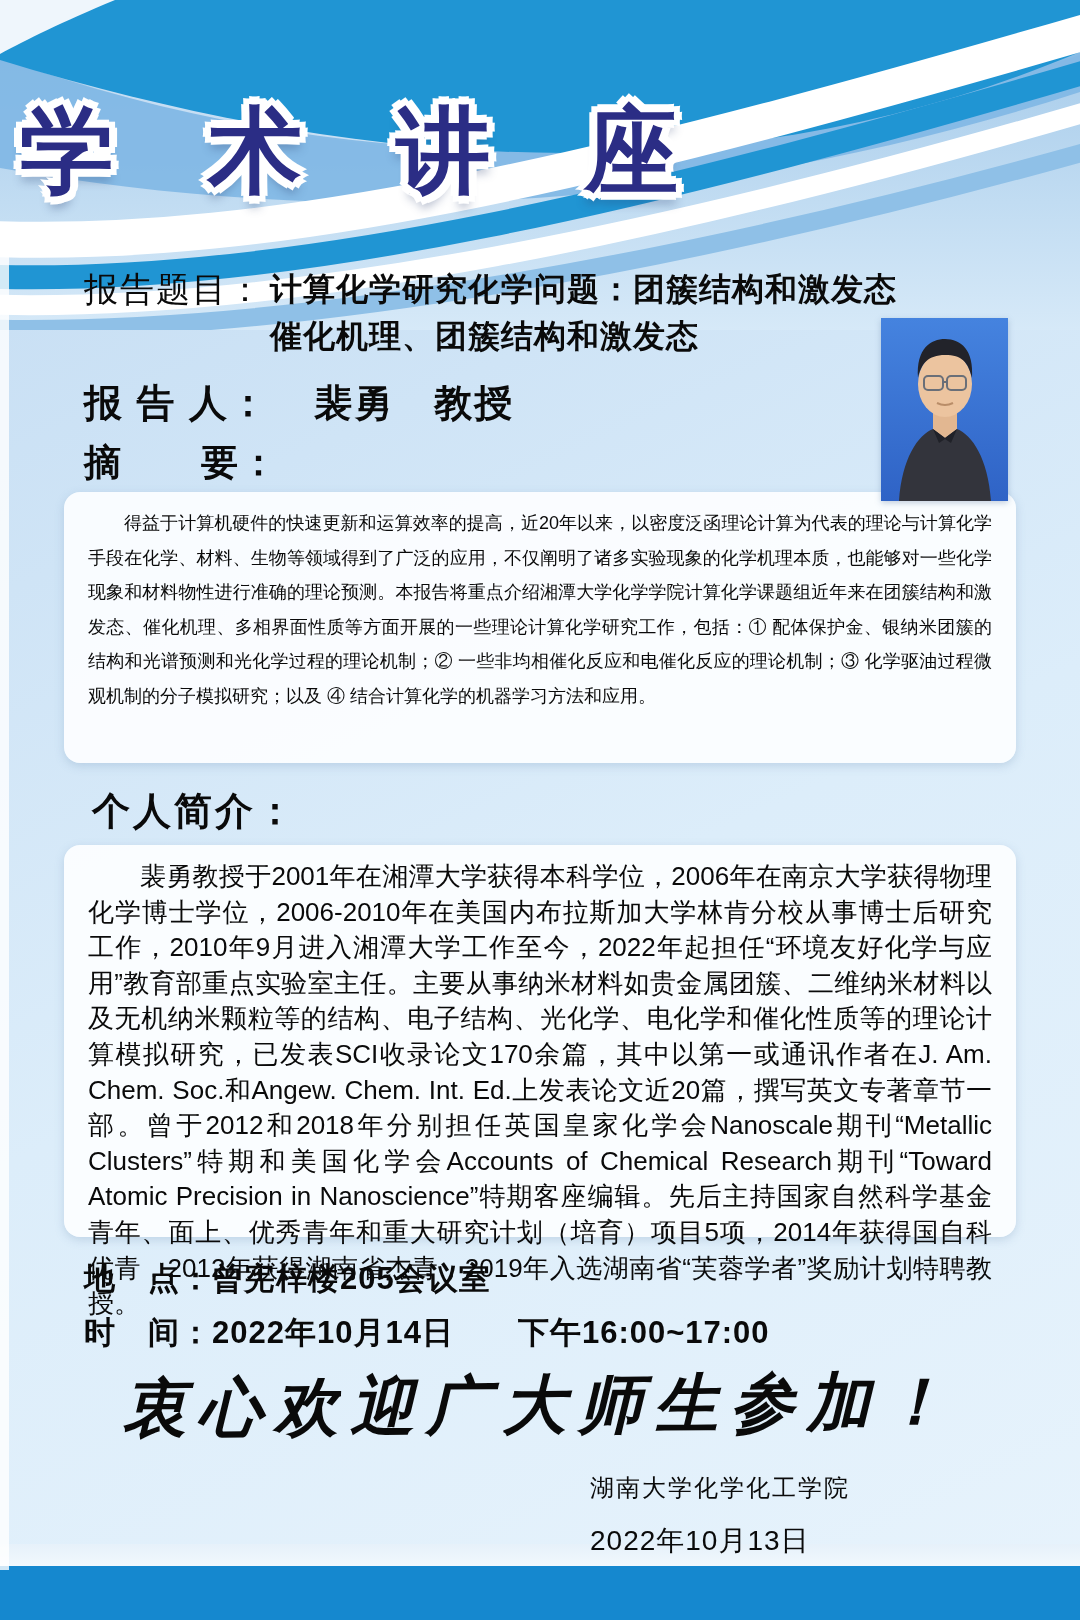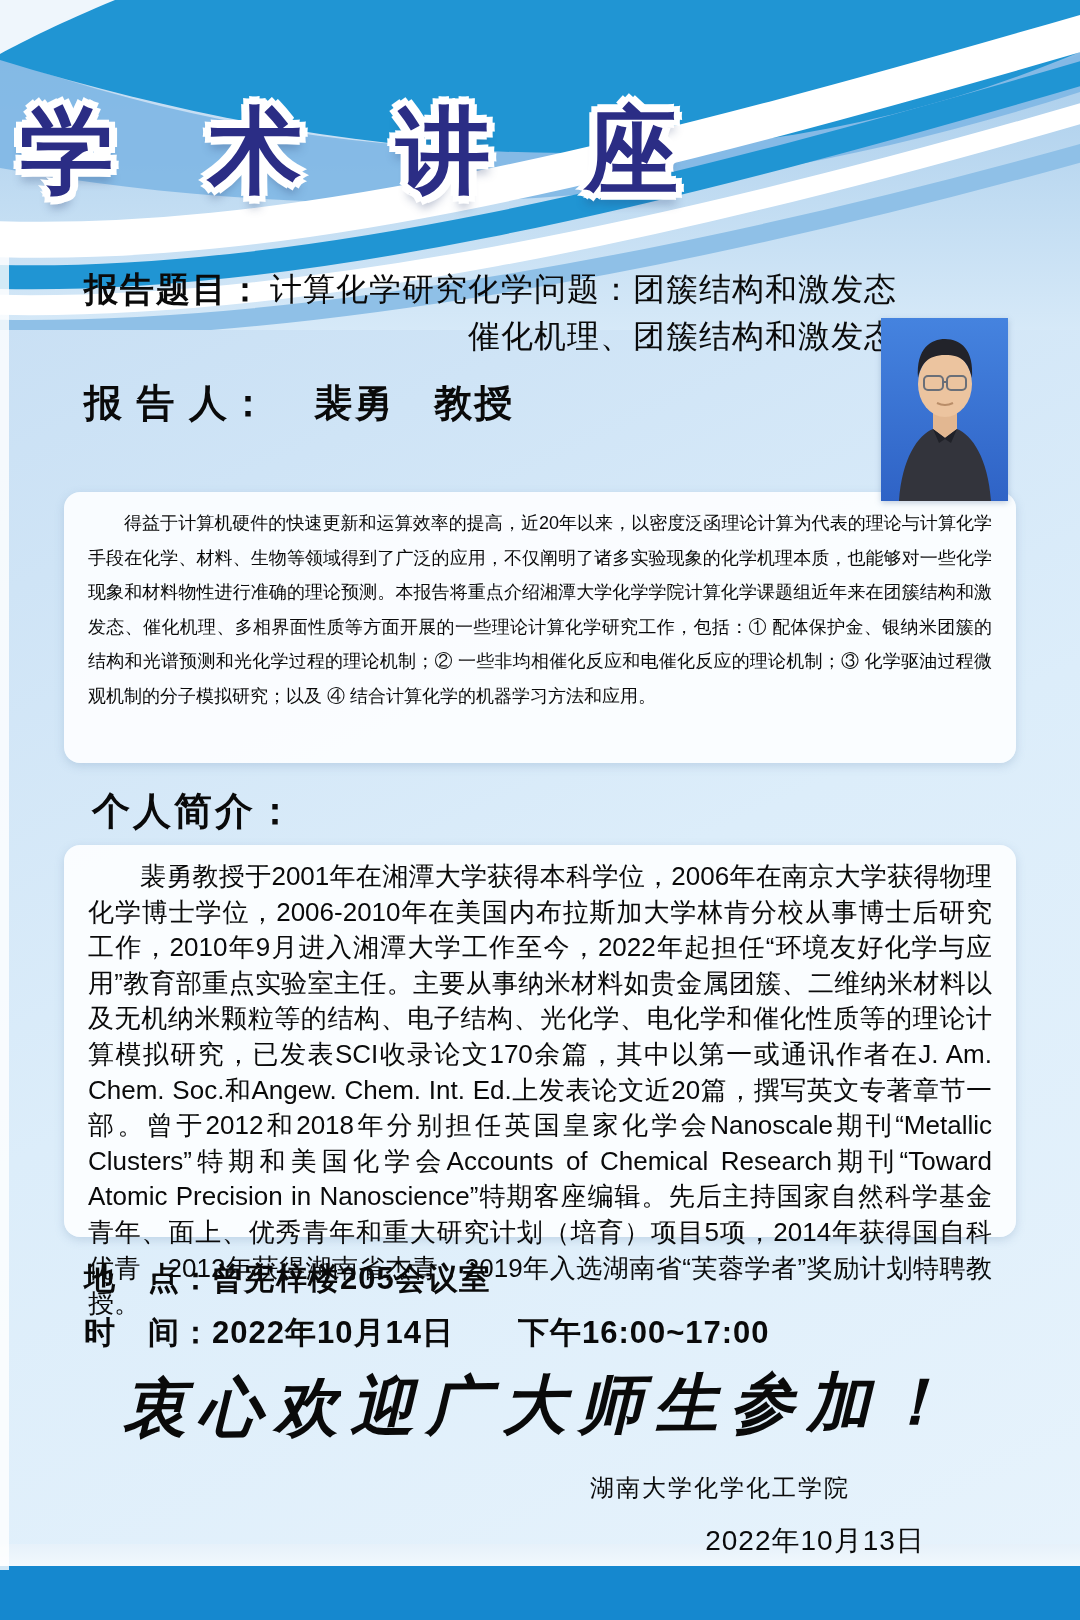--- a/index.html
+++ b/index.html
@@ -16,22 +16,22 @@
   .poster-title{
     position:absolute;top:88px;left:0;width:100%;text-align:left;z-index:3;
     font-size:94px;font-weight:900;letter-spacing:34px;padding-left:20px;box-sizing:border-box;
     color:#2b2d85;
     text-shadow:
       -6px -6px 0 #fff, 6px -6px 0 #fff, -6px 6px 0 #fff, 6px 6px 0 #fff,
       -8px 0 0 #fff, 8px 0 0 #fff, 0 -8px 0 #fff, 0 8px 0 #fff,
       0 12px 10px rgba(40,60,110,.35);
   }
   .topic{position:absolute;left:84px;top:266px;right:60px;display:flex;z-index:3;}
-  .topic-label{font-size:34px;font-weight:700;line-height:47px;letter-spacing:2px;white-space:nowrap;text-align:right;}
-  .topic-lines{font-size:32px;font-weight:400;line-height:47px;letter-spacing:1px;padding-left:6px;text-align:right;}
+  .topic-label{font-size:34px;font-weight:400;line-height:47px;letter-spacing:2px;white-space:nowrap;text-align:right;}
+  .topic-lines{font-size:32px;font-weight:700;line-height:47px;letter-spacing:1px;padding-left:6px;}
   .speaker{position:absolute;left:84px;top:378px;z-index:3;font-size:38px;letter-spacing:2px;}
   .speaker .lbl{font-weight:900;}
   .speaker .val{font-weight:700;padding-left:8px;margin-left:37px;}
   .abstract-label{position:absolute;left:84px;top:438px;z-index:3;font-size:37px;font-weight:900;letter-spacing:2px;}
   .white-box{
     position:absolute;left:64px;width:952px;box-sizing:border-box;z-index:3;
     background:rgba(251,253,255,.96);border-radius:16px;
     box-shadow:0 3px 10px rgba(110,145,180,.28);
     padding:14px 24px;text-align:justify;
   }
@@ -41,21 +41,21 @@
   .bio-box{top:845px;height:392px;font-size:26px;line-height:35.6px;}
   .info-row{position:absolute;left:84px;z-index:3;font-size:31px;font-weight:900;letter-spacing:1px;}
   .row-location{top:1258px;}
   .row-time{top:1312px;}
   .welcome{
     position:absolute;left:0;top:1362px;width:100%;text-align:center;z-index:3;
     font-family:"DejaVu Serif",serif;font-style:italic;font-weight:900;
     font-size:64px;letter-spacing:12px;transform:rotate(-0.5deg);
   }
   .sig-org{position:absolute;left:590px;top:1472px;width:450px;text-align:left;z-index:3;font-size:24px;letter-spacing:2px;}
-  .sig-date{position:absolute;left:590px;top:1522px;width:450px;text-align:center;z-index:3;font-size:28px;letter-spacing:1px;}
+  .sig-date{position:absolute;left:590px;top:1522px;width:450px;text-align:left;z-index:3;font-size:28px;letter-spacing:1px;}
   .footer-strip{position:absolute;left:0;bottom:54px;width:100%;height:22px;z-index:2;background:linear-gradient(#e6f1fa,#f1f8fd);}
   .footer-bar{position:absolute;left:0;bottom:0;width:100%;height:54px;z-index:3;background:#1588cf;}
   .photo{position:absolute;left:881px;top:318px;width:127px;height:183px;z-index:4;box-shadow:0 2px 6px rgba(90,120,160,.35);}
 </style>
 </head>
 <body>
 
 <div class="poster">
 
   <svg class="header-svg" width="1080" height="330" viewBox="0 0 1080 330" aria-hidden="true">
@@ -106,20 +106,21 @@
     <line x1="62" y1="64" x2="66" y2="64" stroke="#6a6f78" stroke-width="2"></line>
     <path d="M56 85 Q64 89 72 85" stroke="#b98d68" stroke-width="2" fill="none"></path>
     <path d="M18 183 C21 140 37 117 52 111 L64 120 L76 111 C91 117 107 140 110 183 Z" fill="#33343c"></path>
     <path d="M52 111 L64 120 L76 111 L70 125 L64 121 L58 125 Z" fill="#202128"></path>
   </svg>
 
   <div class="speaker">
     <span class="lbl">报 告 人：</span><span class="val">裴勇　教授</span>
   </div>
 
+  <div class="abstract-label">摘　　要：</div>
   <div class="white-box abstract-box">
     <p>得益于计算机硬件的快速更新和运算效率的提高，近20年以来，以密度泛函理论计算为代表的理论与计算化学手段在化学、材料、生物等领域得到了广泛的应用，不仅阐明了诸多实验现象的化学机理本质，也能够对一些化学现象和材料物性进行准确的理论预测。本报告将重点介绍湘潭大学化学学院计算化学课题组近年来在团簇结构和激发态、催化机理、多相界面性质等方面开展的一些理论计算化学研究工作，包括：① 配体保护金、银纳米团簇的结构和光谱预测和光化学过程的理论机制；② 一些非均相催化反应和电催化反应的理论机制；③ 化学驱油过程微观机制的分子模拟研究；以及 ④ 结合计算化学的机器学习方法和应用。</p>
   </div>
 
   <div class="bio-label">个人简介：</div>
   <div class="white-box bio-box">
     <p>裴勇教授于2001年在湘潭大学获得本科学位，2006年在南京大学获得物理化学博士学位，2006-2010年在美国内布拉斯加大学林肯分校从事博士后研究工作，2010年9月进入湘潭大学工作至今，2022年起担任“环境友好化学与应用”教育部重点实验室主任。主要从事纳米材料如贵金属团簇、二维纳米材料以及无机纳米颗粒等的结构、电子结构、光化学、电化学和催化性质等的理论计算模拟研究，已发表SCI收录论文170余篇，其中以第一或通讯作者在J. Am. Chem. Soc.和Angew. Chem. Int. Ed.上发表论文近20篇，撰写英文专著章节一部。曾于2012和2018年分别担任英国皇家化学会Nanoscale期刊“Metallic Clusters”特期和美国化学会Accounts of Chemical Research期刊“Toward Atomic Precision in Nanoscience”特期客座编辑。先后主持国家自然科学基金青年、面上、优秀青年和重大研究计划（培育）项目5项，2014年获得国自科优青，2012年获得湖南省杰青，2019年入选湖南省“芙蓉学者”奖励计划特聘教授。</p>
   </div>
 
   <div class="info-row row-location">

